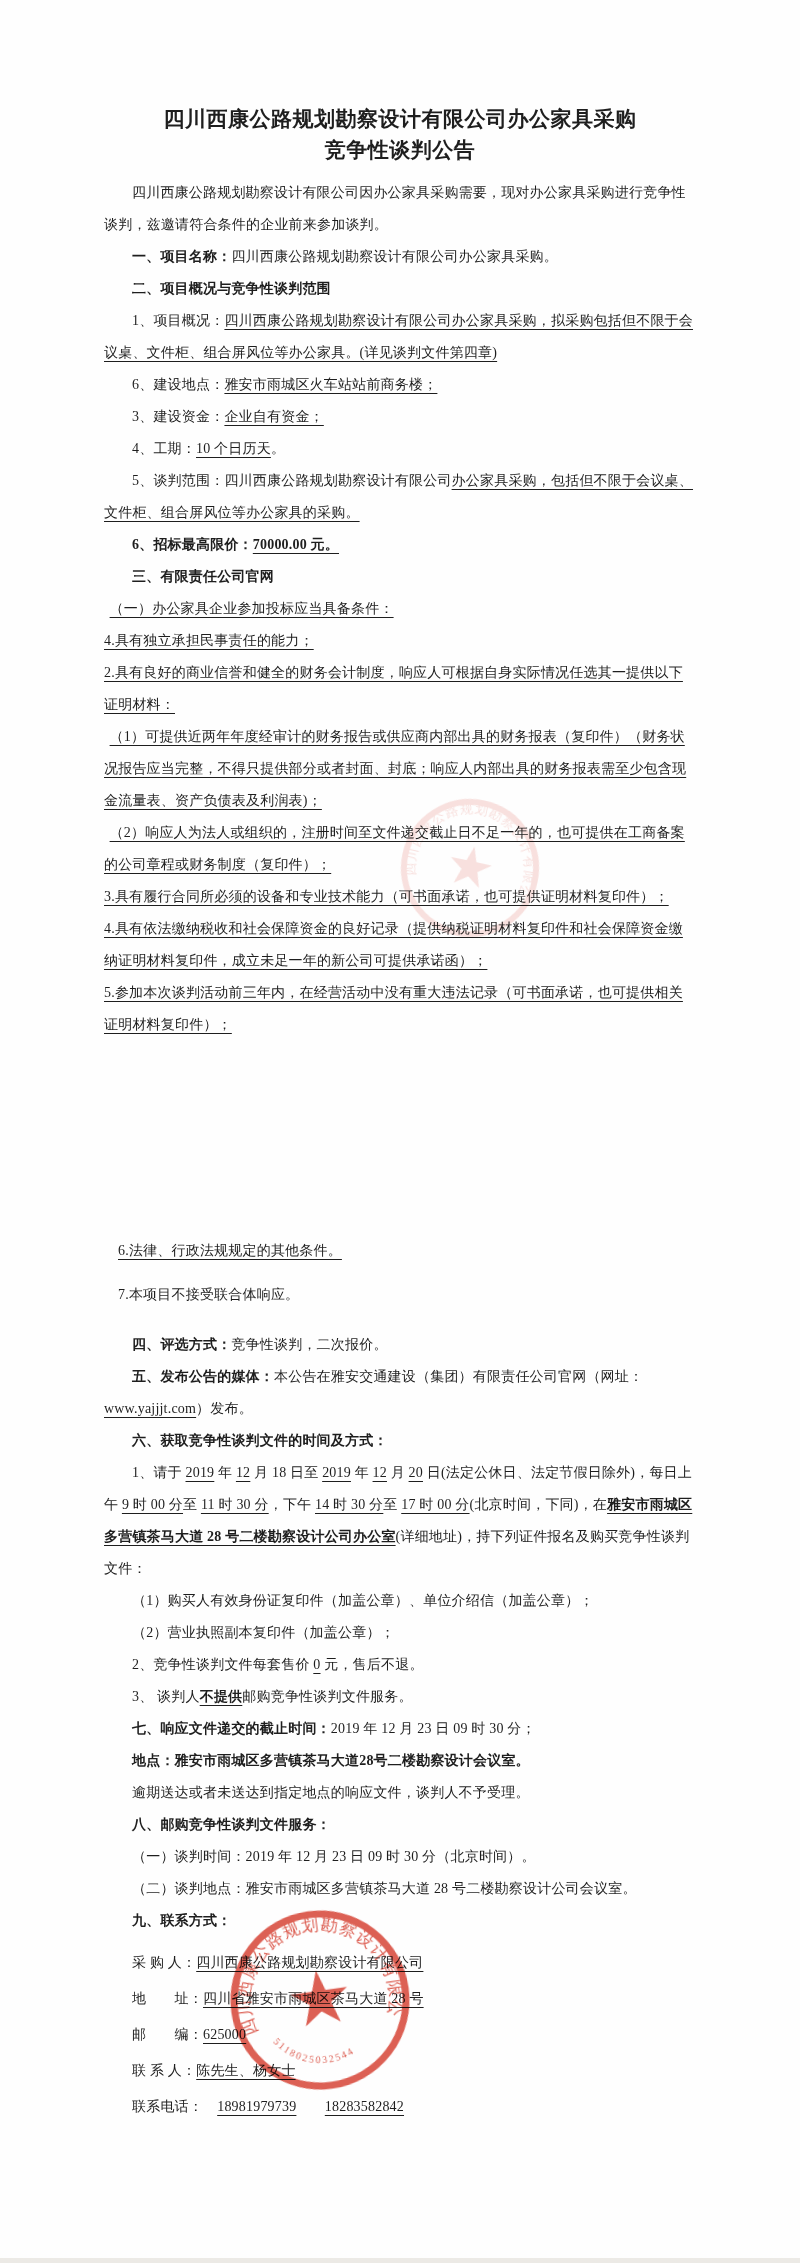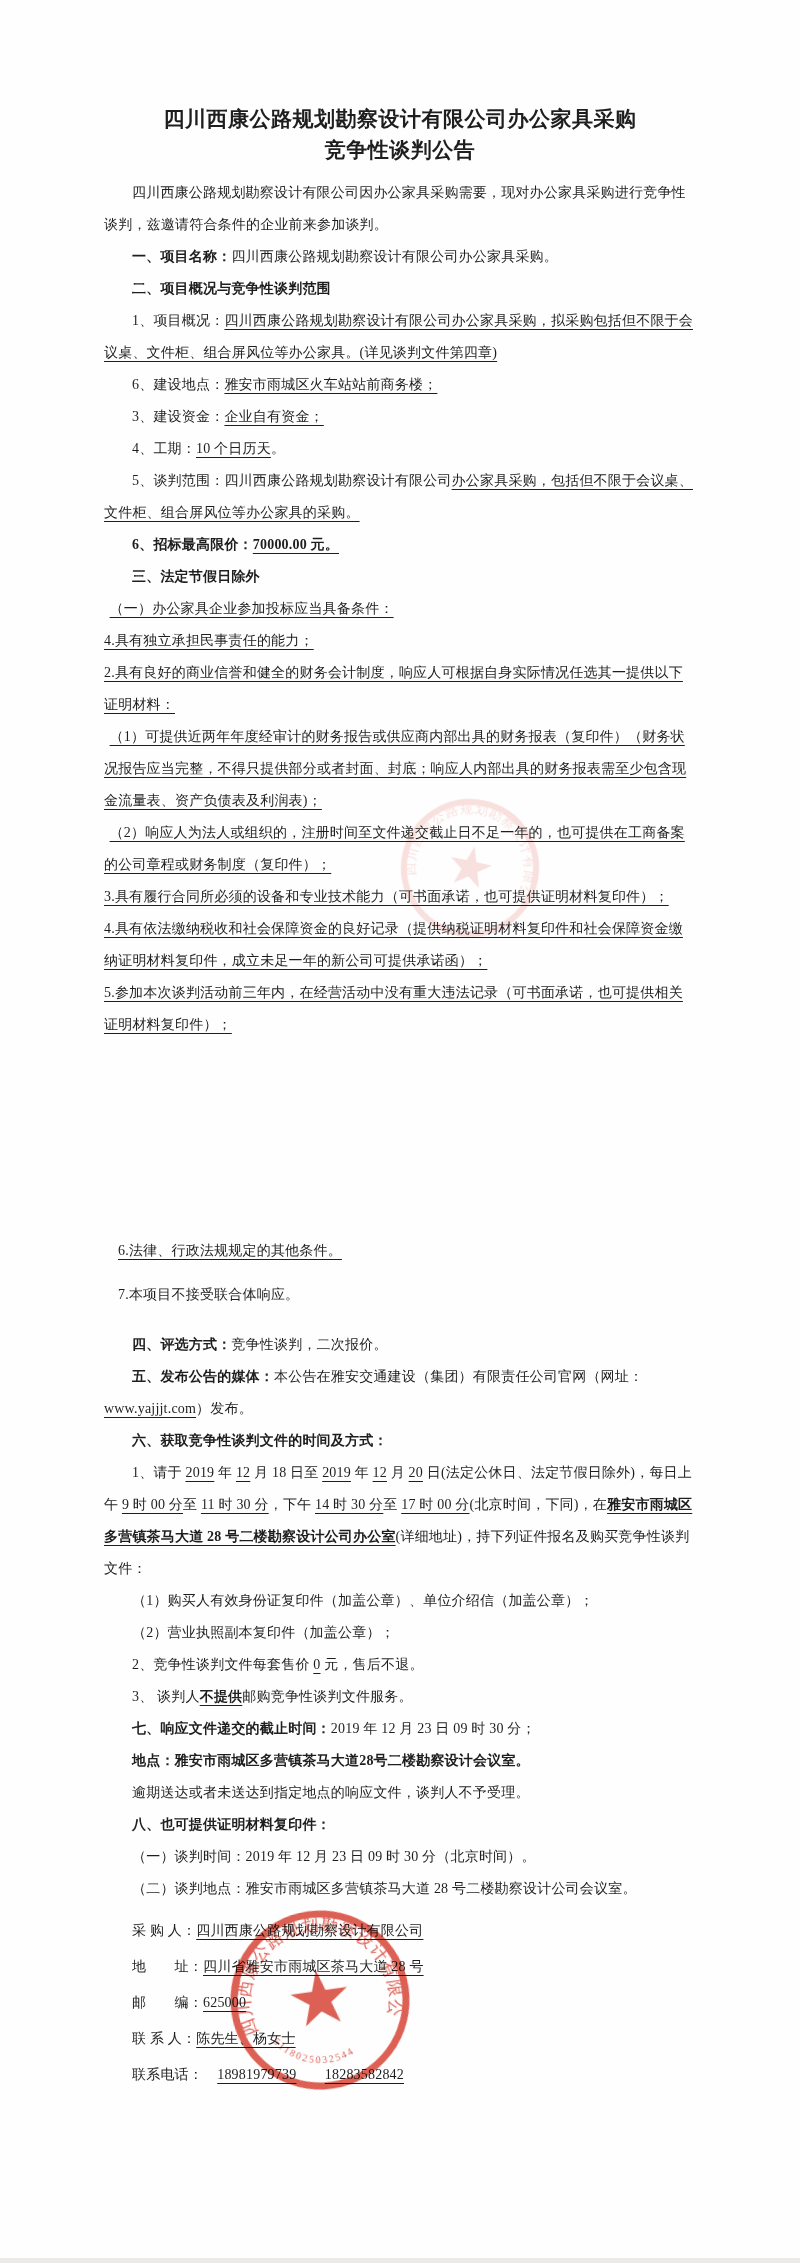--- a/index.html
+++ b/index.html
@@ -44,21 +44,21 @@
     <div class="body-block">
         <p class="p"><span>四川西康公路规划勘察设计有限公司因办公家具采购需要，现对办公家具采购进行竞争性谈判，兹邀请符合条件的企业前来参加谈判。</span></p>
         <p class="p"><span class="b">一、项目名称：</span><span>四川西康公路规划勘察设计有限公司办公家具采购。</span></p>
         <p class="p"><span class="b">二、项目概况与竞争性谈判范围</span></p>
         <p class="p"><span>1、项目概况：</span><span class="u">四川西康公路规划勘察设计有限公司办公家具采购，拟采购包括但不限于会议桌、文件柜、组合屏风位等办公家具。(详见谈判文件第四章)</span></p>
         <p class="p"><span>6、建设地点：</span><span class="u">雅安市雨城区火车站站前商务楼；</span></p>
         <p class="p"><span>3、建设资金：</span><span class="u">企业自有资金；</span></p>
         <p class="p"><span>4、工期：</span><span class="u">10 个日历天</span><span>。</span></p>
         <p class="p"><span>5、谈判范围：四川西康公路规划勘察设计有限公司</span><span class="u">办公家具采购，包括但不限于会议桌、文件柜、组合屏风位等办公家具的采购。</span></p>
         <p class="p"><span class="b">6、招标最高限价：</span><span class="b u">70000.00 元。</span></p>
-        <p class="p"><span class="b">三、法定节假日除外</span></p>
+        <p class="p"><span class="b">三、有限责任公司官网</span></p>
         <p class="p i04"><span class="u">（一）办公家具企业参加投标应当具备条件：</span></p>
         <p class="p i0"><span class="u">4.具有独立承担民事责任的能力；</span></p>
         <p class="p i0"><span class="u">2.具有良好的商业信誉和健全的财务会计制度，响应人可根据自身实际情况任选其一提供以下证明材料：</span></p>
         <p class="p i04"><span class="u">（1）可提供近两年年度经审计的财务报告或供应商内部出具的财务报表（复印件）（财务状况报告应当完整，不得只提供部分或者封面、封底；响应人内部出具的财务报表需至少包含现金流量表、资产负债表及利润表)；</span></p>
         <p class="p i04"><span class="u">（2）响应人为法人或组织的，注册时间至文件递交截止日不足一年的，也可提供在工商备案的公司章程或财务制度（复印件）；</span></p>
         <p class="p i0"><span class="u">3.具有履行合同所必须的设备和专业技术能力（可书面承诺，也可提供证明材料复印件）；</span></p>
         <p class="p i0"><span class="u">4.具有依法缴纳税收和社会保障资金的良好记录（提供纳税证明材料复印件和社会保障资金缴纳证明材料复印件，成立未足一年的新公司可提供承诺函）；</span></p>
         <p class="p i0"><span class="u">5.参加本次谈判活动前三年内，在经营活动中没有重大违法记录（可书面承诺，也可提供相关证明材料复印件）；</span></p>
         <p class="p i1 gapL"><span class="u">6.法律、行政法规规定的其他条件。</span></p>
         <p class="p i1 gapS"><span>7.本项目不接受联合体响应。</span></p>
@@ -66,23 +66,24 @@
         <p class="p"><span class="b">五、发布公告的媒体：</span><span>本公告在雅安交通建设（集团）有限责任公司官网（网址：</span><span class="u">www.yajjjt.com</span><span>）发布。</span></p>
         <p class="p"><span class="b">六、获取竞争性谈判文件的时间及方式：</span></p>
         <p class="p"><span>1、请于 </span><span class="u">2019</span><span> 年 </span><span class="u">12</span><span> 月 18 日至 </span><span class="u">2019</span><span> 年 </span><span class="u">12</span><span> 月 </span><span class="u">20</span><span> 日(法定公休日、法定节假日除外)，每日上午 </span><span class="u">9 时 00 分</span><span>至 </span><span class="u">11 时 30 分</span><span>，下午 </span><span class="u">14 时 30 分</span><span>至 </span><span class="u">17 时 00 分</span><span>(北京时间，下同)，在</span><span class="b u">雅安市雨城区多营镇茶马大道 28 号二楼勘察设计公司办公室</span><span>(详细地址)，持下列证件报名及购买竞争性谈判文件：</span></p>
         <p class="p"><span>（1）购买人有效身份证复印件（加盖公章）、单位介绍信（加盖公章）；</span></p>
         <p class="p"><span>（2）营业执照副本复印件（加盖公章）；</span></p>
         <p class="p"><span>2、竞争性谈判文件每套售价 </span><span class="u">0</span><span> 元，售后不退。</span></p>
         <p class="p"><span>3、 谈判人</span><span class="b u">不提供</span><span>邮购竞争性谈判文件服务。</span></p>
         <p class="p"><span class="b">七、响应文件递交的截止时间：</span><span>2019 年 12 月 23 日 09 时 30 分；</span></p>
         <p class="p"><span class="b">地点：雅安市雨城区多营镇茶马大道28号二楼勘察设计会议室。</span></p>
         <p class="p"><span>逾期送达或者未送达到指定地点的响应文件，谈判人不予受理。</span></p>
-        <p class="p"><span class="b">八、也可提供证明材料复印件：</span></p>
+        <p class="p"><span class="b">八、邮购竞争性谈判文件服务：</span></p>
         <p class="p"><span>（一）谈判时间：2019 年 12 月 23 日 09 时 30 分（北京时间）。</span></p>
         <p class="p"><span>（二）谈判地点：雅安市雨城区多营镇茶马大道 28 号二楼勘察设计公司会议室。</span></p>
+        <p class="p"><span class="b">九、联系方式：</span></p>
         <p class="p contact cfirst"><span>采 购 人：</span><span class="u">四川西康公路规划勘察设计有限公司</span></p>
         <p class="p contact"><span>地　　址：</span><span class="u">四川省雅安市雨城区茶马大道 28 号</span></p>
         <p class="p contact"><span>邮　　编：</span><span class="u">625000</span></p>
         <p class="p contact"><span>联 系 人：</span><span class="u">陈先生、杨女士</span></p>
         <p class="p contact"><span>联系电话：　</span><span class="u">18981979739</span><span>　　</span><span class="u">18283582842</span></p>
       </div>
   </div>
 
   <svg class="seal seal-faint" viewBox="0 0 160 160" xmlns="http://www.w3.org/2000/svg">
     <circle cx="80" cy="80" r="66" fill="none" stroke="#d94a3c" stroke-width="6"></circle>

